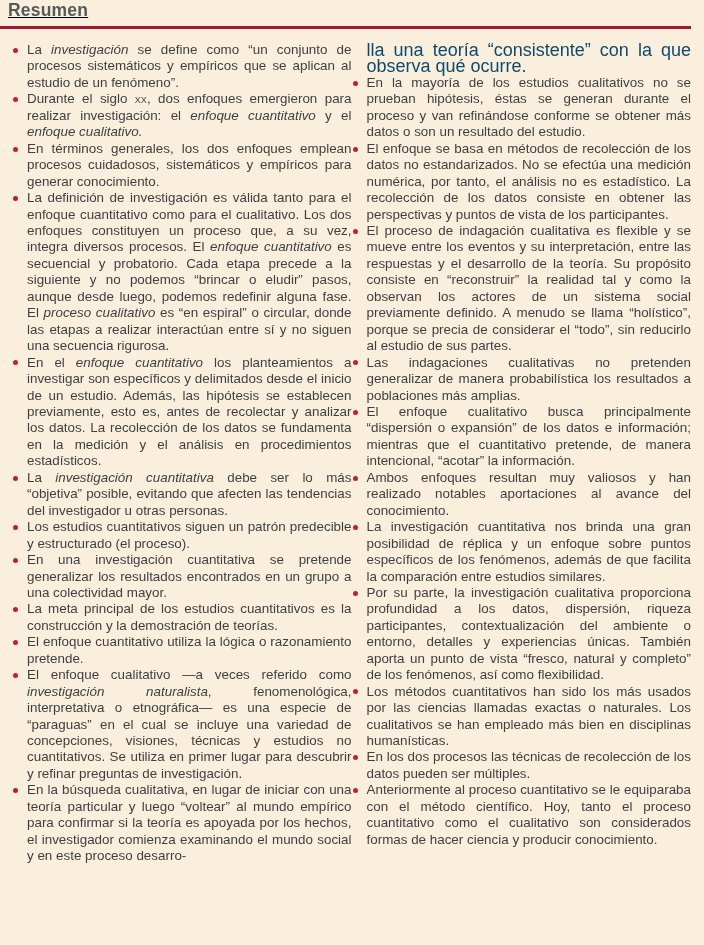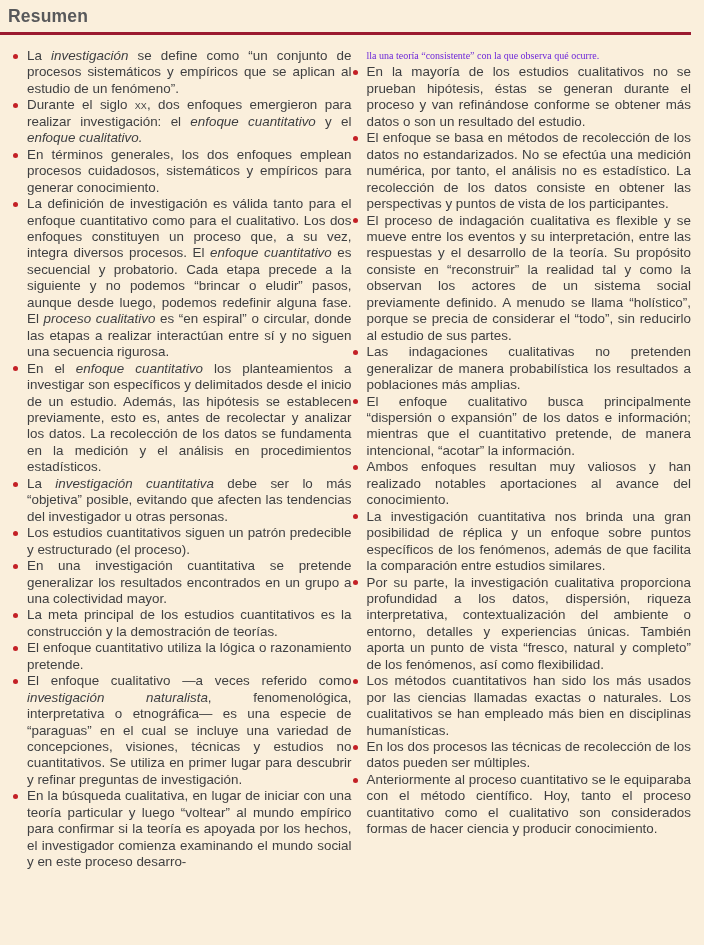--- a/index.html
+++ b/index.html
@@ -2,21 +2,21 @@
 <html lang="es"><head>
 <meta charset="utf-8">
 <style>
   * { box-sizing: border-box; margin: 0; padding: 0; }
   html, body {
     width: 704px; height: 945px;
     background: #FAEFDC;
     font-family: "Liberation Sans", sans-serif;
     overflow: hidden;
   }
-  .page-header { padding: 6px 0 0 8px; }
+  .page-header { padding: 0 0 0 8px; text-decoration: underline; }
   .page-title {
     font-size: 17.5px;
     font-weight: bold;
     color: #58595B;
     letter-spacing: 0.2px;
   }
   .title-rule {
     height: 3px;
     width: 691px;
     margin-top: 5px;
@@ -42,25 +42,24 @@
   .bullet {
     position: absolute;
     left: 1px; top: 5.8px;
     width: 5px; height: 5px;
     border-radius: 50%;
     background: #C32026;
   }
   .continuation {
     padding-left: 15px;
     text-align: justify;
-    font-size: 10px;
+    font-size: 18px;
     line-height: 16.45px;
-    color: #6d28d9;
+    color: #0c4a6e;
     hyphens: auto;
-    font-family: Liberation Serif, serif;
     -webkit-hyphens: auto;
   }
   i { font-style: italic; }
   .sc { font-variant: small-caps; margin-top: 14px; }
 </style>
 </head>
 <body>
 
 <div class="page-header">
   <div class="page-title">Resumen</div>
@@ -87,19 +86,19 @@
   <div class="column">
     <p class="continuation">lla una teoría “consistente” con la que observa qué ocurre.</p>
     <ul class="bullet-list">
         <li><span class="bullet"></span><span>En la mayoría de los estudios cualitativos no se prueban hipótesis, éstas se generan durante el proceso y van refinándose conforme se obtener más datos o son un resultado del estudio.</span></li>
         <li><span class="bullet"></span><span>El enfoque se basa en métodos de recolección de los datos no estandarizados. No se efectúa una medición numérica, por tanto, el análisis no es estadístico. La recolección de los datos consiste en obtener las perspectivas y puntos de vista de los participantes.</span></li>
         <li><span class="bullet"></span><span>El proceso de indagación cualitativa es flexible y se mueve entre los eventos y su interpretación, entre las respuestas y el desarrollo de la teoría. Su propósito consiste en “reconstruir” la realidad tal y como la observan los actores de un sistema social previamente definido. A menudo se llama “holístico”, porque se precia de considerar el “todo”, sin reducirlo al estudio de sus partes.</span></li>
         <li><span class="bullet"></span><span>Las indagaciones cualitativas no pretenden generalizar de manera probabilística los resultados a poblaciones más amplias.</span></li>
         <li><span class="bullet"></span><span>El enfoque cualitativo busca principalmente “dispersión o expansión” de los datos e información; mientras que el cuantitativo pretende, de manera intencional, “acotar” la información.</span></li>
         <li><span class="bullet"></span><span>Ambos enfoques resultan muy valiosos y han realizado notables aportaciones al avance del conocimiento.</span></li>
         <li><span class="bullet"></span><span>La investigación cuantitativa nos brinda una gran posibilidad de réplica y un enfoque sobre puntos específicos de los fenómenos, además de que facilita la comparación entre estudios similares.</span></li>
-        <li><span class="bullet"></span><span>Por su parte, la investigación cualitativa proporciona profundidad a los datos, dispersión, riqueza interpretativa, contextualización del ambiente o entorno, detalles y experiencias únicas. También aporta un punto de vista “fresco, natural y completo” de los fenómenos, así como flexibilidad.</span></li>
+        <li><span class="bullet"></span><span>Por su parte, la investigación cualitativa proporciona profundidad a los datos, dispersión, riqueza participantes, contextualización del ambiente o entorno, detalles y experiencias únicas. También aporta un punto de vista “fresco, natural y completo” de los fenómenos, así como flexibilidad.</span></li>
         <li><span class="bullet"></span><span>Los métodos cuantitativos han sido los más usados por las ciencias llamadas exactas o naturales. Los cualitativos se han empleado más bien en disciplinas humanísticas.</span></li>
         <li><span class="bullet"></span><span>En los dos procesos las técnicas de recolección de los datos pueden ser múltiples.</span></li>
         <li><span class="bullet"></span><span>Anteriormente al proceso cuantitativo se le equiparaba con el método científico. Hoy, tanto el proceso cuantitativo como el cualitativo son considerados formas de hacer ciencia y producir conocimiento.</span></li>
       </ul>
   </div>
 </div>
 
 </body></html>

